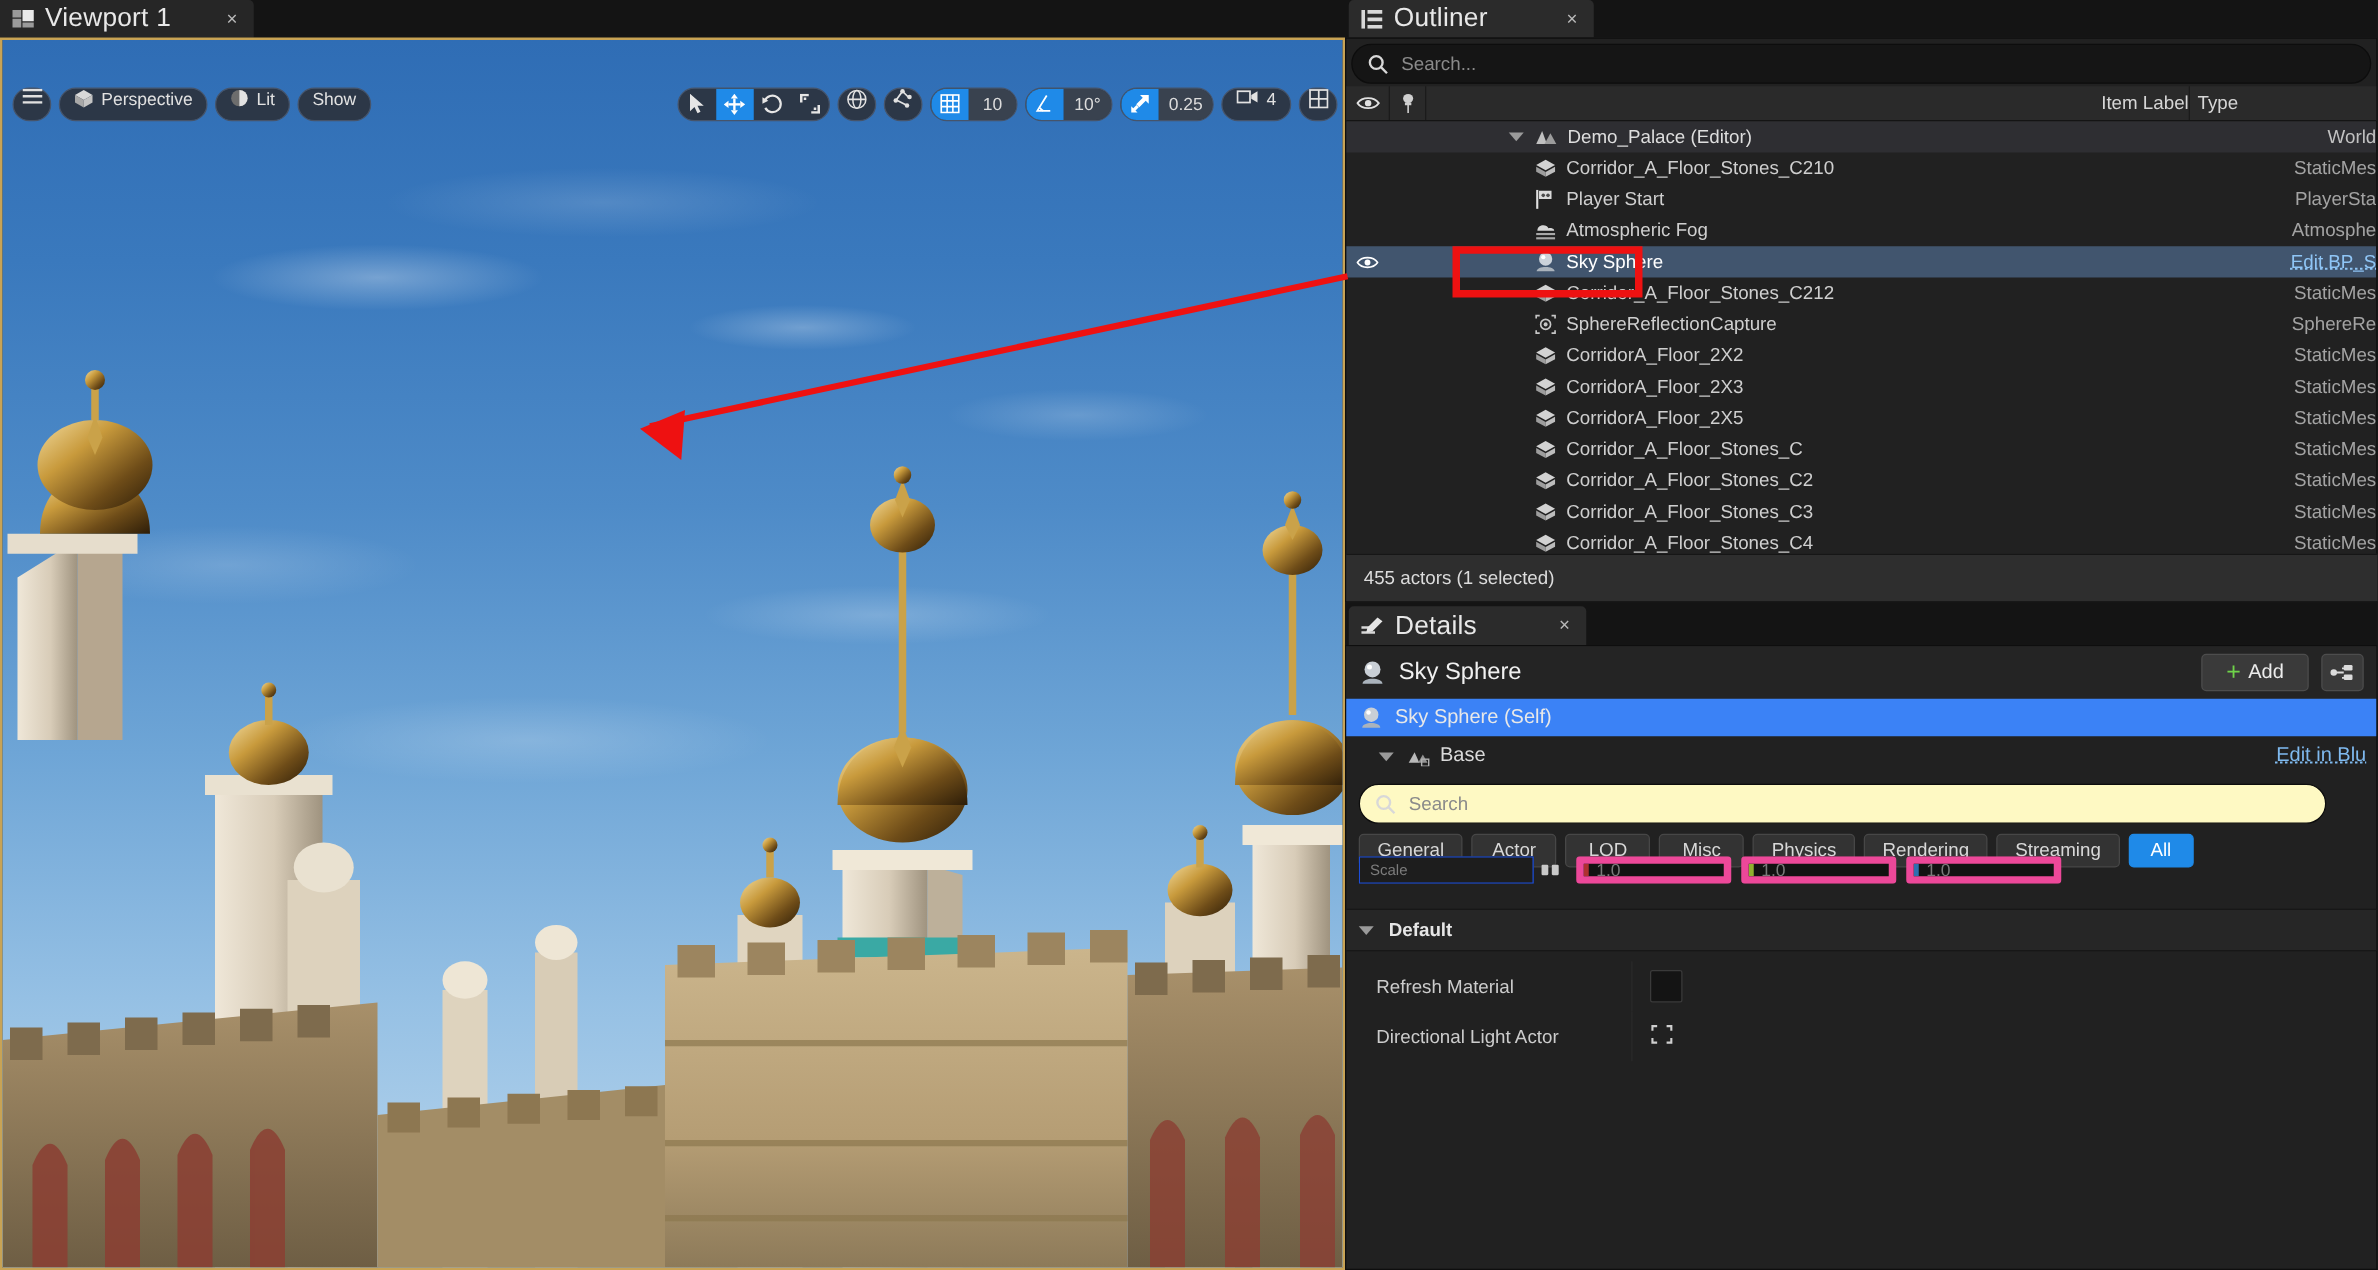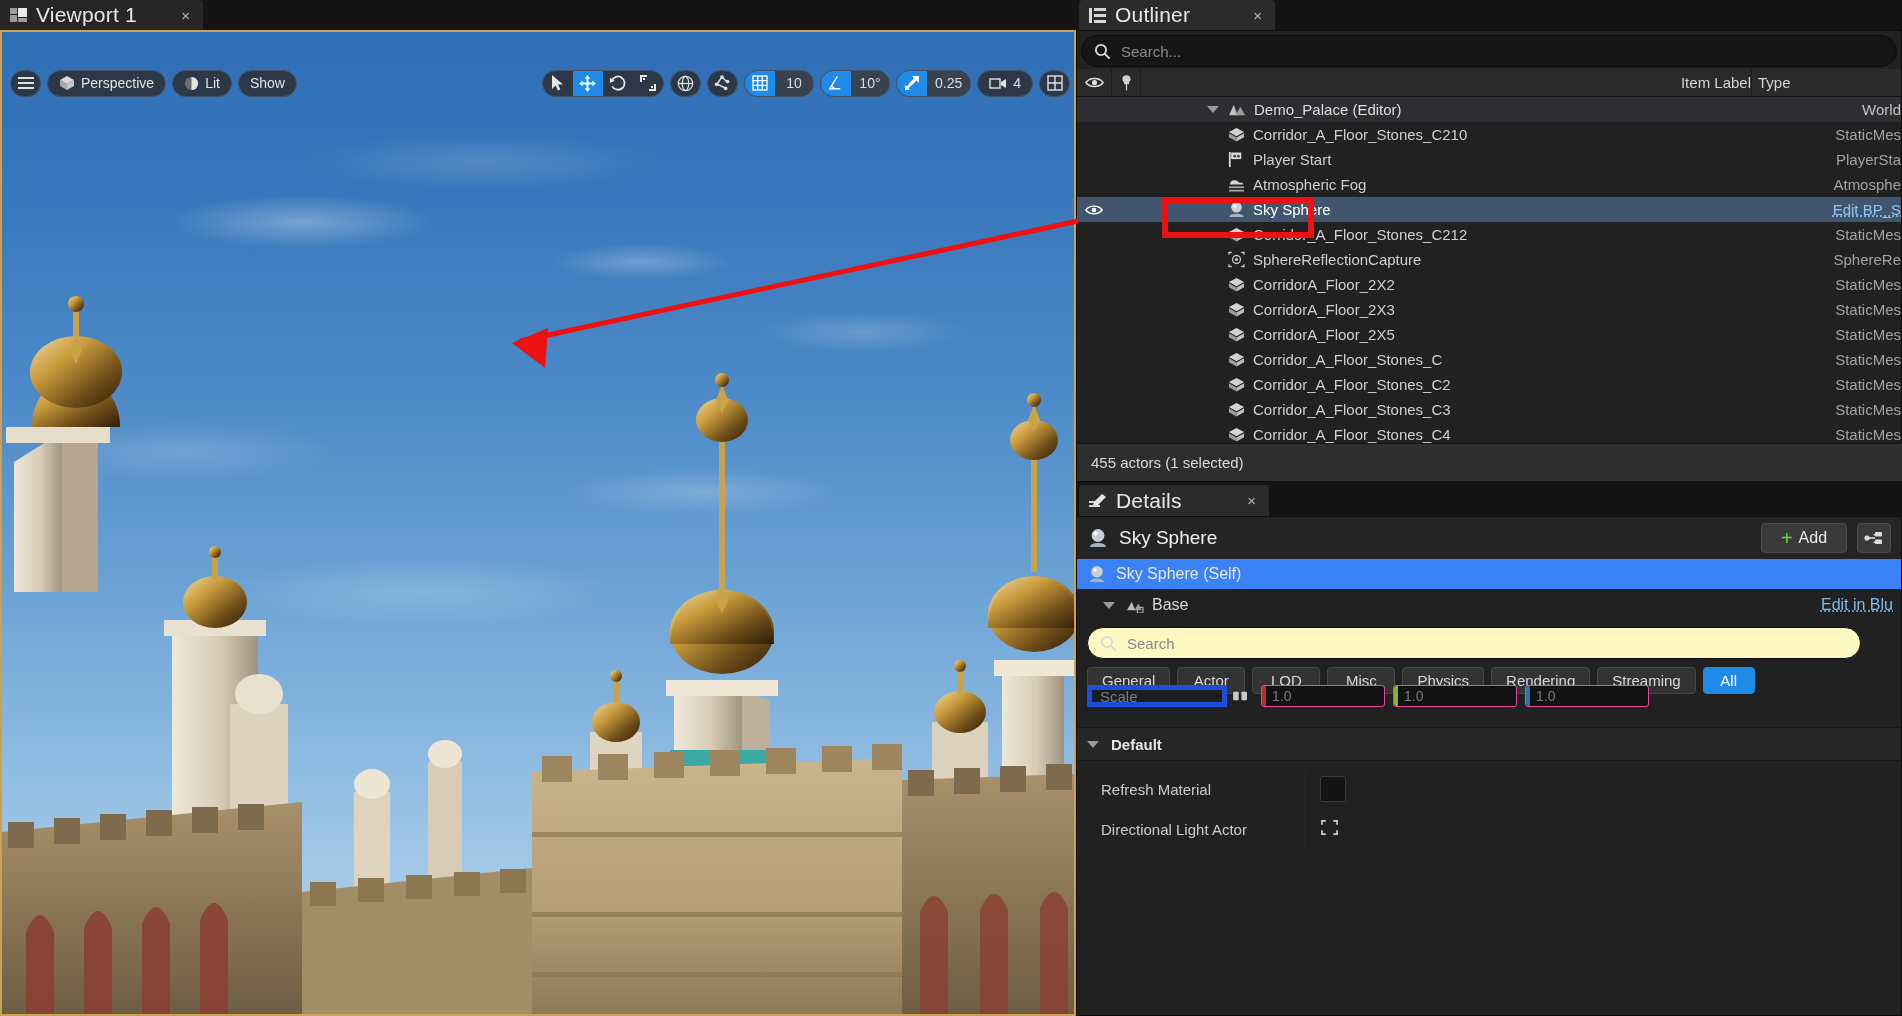--- a/index.html
+++ b/index.html
@@ -71,21 +71,21 @@
     display: flex; align-items: center;
     padding: 0 8px;
     pointer-events: none;
   }
   .vp-left-group { display: flex; align-items: center; gap: 6px; pointer-events: auto; }
   .vp-right-group { margin-left: auto; display: flex; align-items: center; gap: 6px; pointer-events: auto; }
 
   .pill {
     height: 27px; border-radius: 14px;
     background: #2c3747; border: 1px solid #46546a;
-    display: flex; align-items: center;
+    display: flex; 
     color: #e2e2e2; font-size: 14px;
     padding: 0 11px; gap: 6px; white-space: nowrap;
   }
   .pill.icononly { width: 31px; padding: 0; justify-content: center; }
   .btn-group {
     height: 27px; border-radius: 14px;
     background: #2c3747; border: 1px solid #46546a;
     display: flex; align-items: center; overflow: hidden;
   }
   .btn-group > .gi {
@@ -221,27 +221,27 @@
     color:#d8d8d8; font-size:15px; padding:0 14px;
   }
   .ftab.on { background:#1f8ae8; border-color:#1f8ae8; color:#ffffff; min-width:52px; }
 
   
   #scale-strip {
     position:absolute; left:10px; right:0; top:168px; height:22px;
     display:flex; align-items:center; gap:0; overflow:hidden;
   }
   .scale-name {
-    width:140px; height:22px; background:#1d1d1d; border:5px solid #1d4ed8;
-    display:flex; align-items:center; padding:0 8px; color:#7c7c7c; font-size:15px;
+    width:140px; height:22px; background:#1d1d1d; border:1px solid #1d4ed8;
+    display:flex; align-items:center; padding:0 8px; color:#7c7c7c; font-size:12px;
   }
   .lock-box { width:26px; height:20px; display:flex; align-items:center; justify-content:center; }
   .vecfield {
     width:124px; height:22px; margin-left:8px; background:#121212;
-    border:1px solid #ec4899; border-radius:3px;
+    border:6px solid #ec4899; border-radius:3px;
     display:flex; align-items:center; color:#7a7a7a; font-size:14px; padding-left:10px;
     position:relative; overflow:hidden;
   }
   .vecfield::before { content:""; position:absolute; left:0; top:0; bottom:0; width:4px; }
   .vecfield.x::before { background:#b03030; }
   .vecfield.y::before { background:#8fb02f; }
   .vecfield.z::before { background:#2f6fb0; }
 
   .section-row {
     height:34px; display:flex; align-items:center; gap:10px; padding-left:10px;

